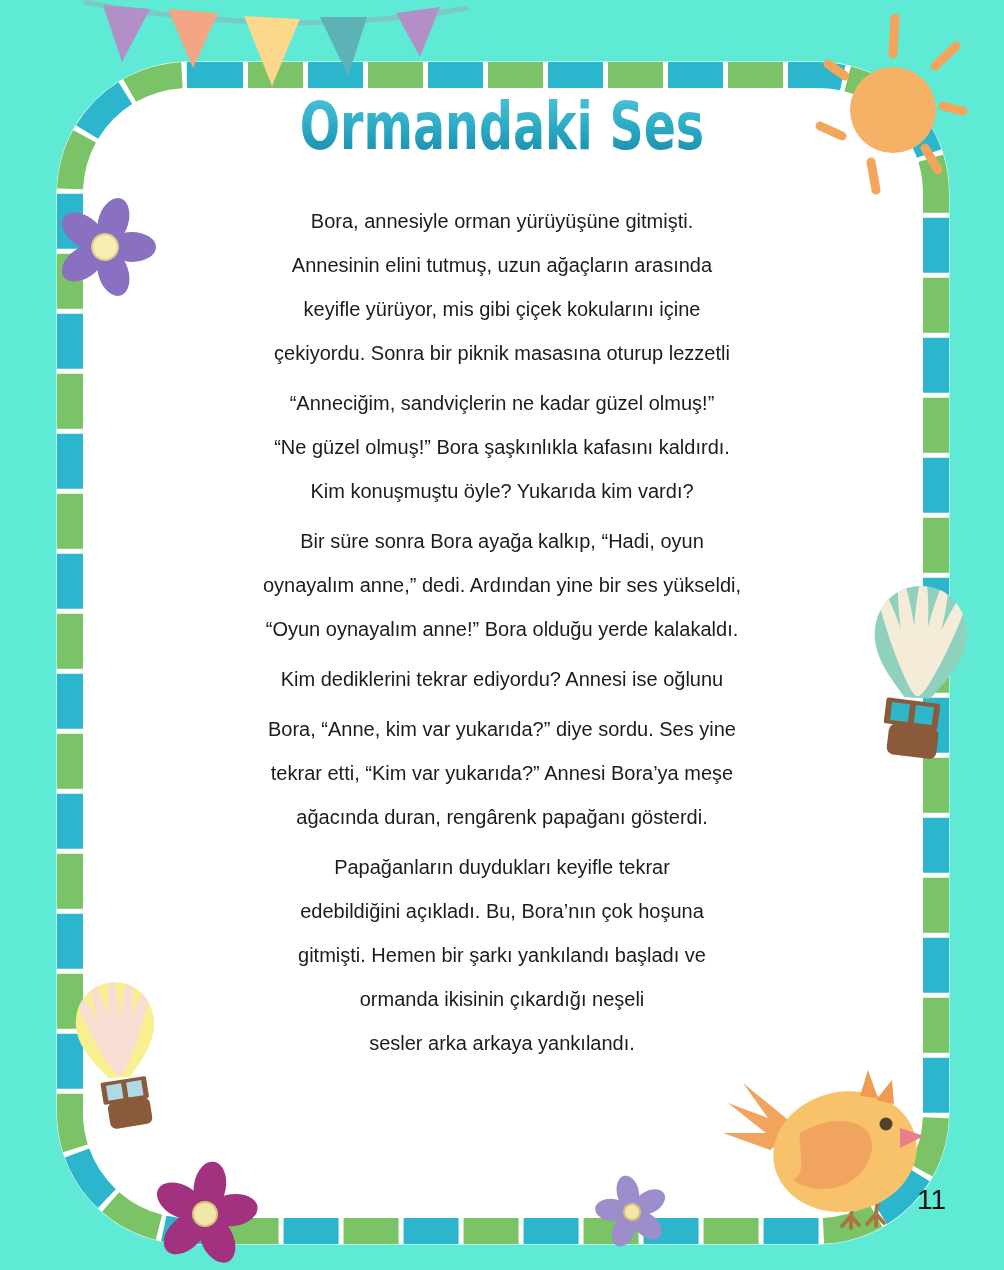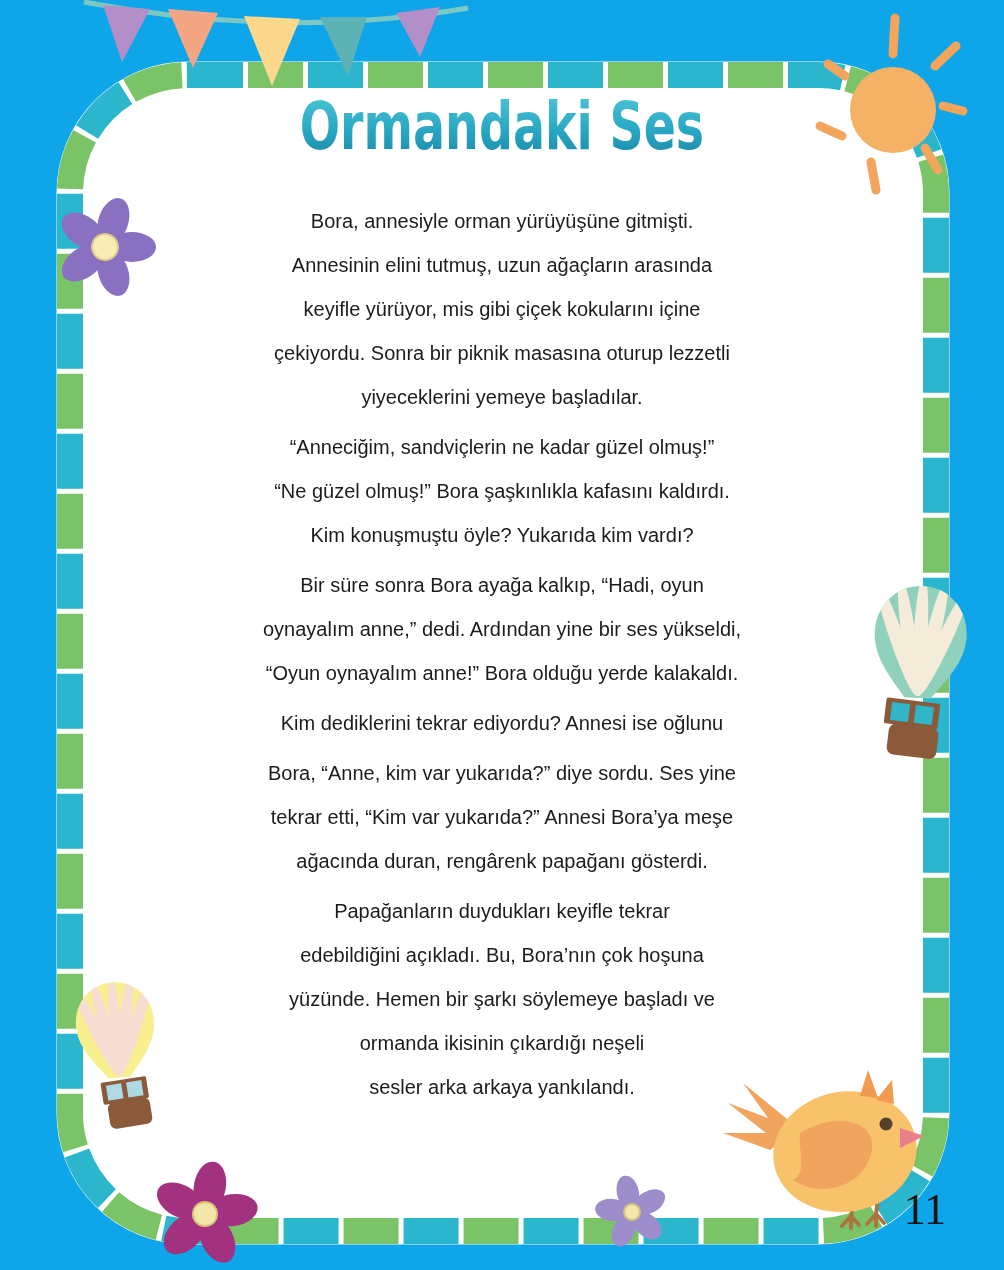--- a/index.html
+++ b/index.html
@@ -1,19 +1,19 @@
 <!DOCTYPE html>
 <html><head>
 <meta charset="utf-8">
 <style>
   html,body{margin:0;padding:0;}
   .page{
     position:relative;
     width:1004px;height:1270px;
-    background:#0ea5e9;
+    background:#5eead4;
     overflow:hidden;
     font-family:"Liberation Sans", sans-serif;
   }
   .scene{position:absolute;left:0;top:0;}
   .content{
     position:absolute;left:111px;top:86px;width:782px;
     text-align:center;
   }
   .title{
     margin:0 0 20px 0;
@@ -39,23 +39,22 @@
   .story-paragraph{margin:0 0 6px 0;}
   .story-line{
     font-size:20px;
     line-height:44px;
     color:#1c1c1c;
     white-space:nowrap;
   }
   .page-number{
     position:absolute;
     right:58px;top:1184px;
-    font-size:44px;
+    font-size:28px;
     color:#121212;
-    font-family:Liberation Serif, serif;
   }
 </style>
 </head>
 <body>
 
 <div class="page">
 
   <svg class="scene" width="1004" height="1270" viewBox="0 0 1004 1270">
     <defs>
       <path id="envT" d="M0,-62 C27,-62 46,-40 46,-14 C46,12 27,32 13,50 L-13,50 C-27,32 -46,12 -46,-14 C-46,-40 -27,-62 0,-62 Z"></path>
@@ -175,21 +174,20 @@
   </svg>
 
   <div class="content">
     <h1 class="title"><span class="title-text">Ormandaki Ses</span></h1>
 
     <div class="story-paragraph">
       <div class="story-line">Bora, annesiyle orman yürüyüşüne gitmişti.</div>
       <div class="story-line">Annesinin elini tutmuş, uzun ağaçların arasında</div>
       <div class="story-line">keyifle yürüyor, mis gibi çiçek kokularını içine</div>
       <div class="story-line">çekiyordu. Sonra bir piknik masasına oturup lezzetli</div>
-      <div class="story-line">yiyeceklerini yemeye başladılar.</div>
     </div>
 
     <div class="story-paragraph">
       <div class="story-line">“Anneciğim, sandviçlerin ne kadar güzel olmuş!”</div>
       <div class="story-line">“Ne güzel olmuş!” Bora şaşkınlıkla kafasını kaldırdı.</div>
       <div class="story-line">Kim konuşmuştu öyle? Yukarıda kim vardı?</div>
     </div>
 
     <div class="story-paragraph">
       <div class="story-line">Bir süre sonra Bora ayağa kalkıp, “Hadi, oyun</div>
@@ -203,21 +201,21 @@
 
     <div class="story-paragraph">
       <div class="story-line">Bora, “Anne, kim var yukarıda?” diye sordu. Ses yine</div>
       <div class="story-line">tekrar etti, “Kim var yukarıda?” Annesi Bora’ya meşe</div>
       <div class="story-line">ağacında duran, rengârenk papağanı gösterdi.</div>
     </div>
 
     <div class="story-paragraph">
       <div class="story-line">Papağanların duydukları keyifle tekrar</div>
       <div class="story-line">edebildiğini açıkladı. Bu, Bora’nın çok hoşuna</div>
-      <div class="story-line">yüzünde. Hemen bir şarkı söylemeye başladı ve</div>
+      <div class="story-line">gitmişti. Hemen bir şarkı yankılandı başladı ve</div>
       <div class="story-line">ormanda ikisinin çıkardığı neşeli</div>
       <div class="story-line">sesler arka arkaya yankılandı.</div>
     </div>
   </div>
 
   <div class="page-number">11</div>
 
 </div>
 
 </body></html>

